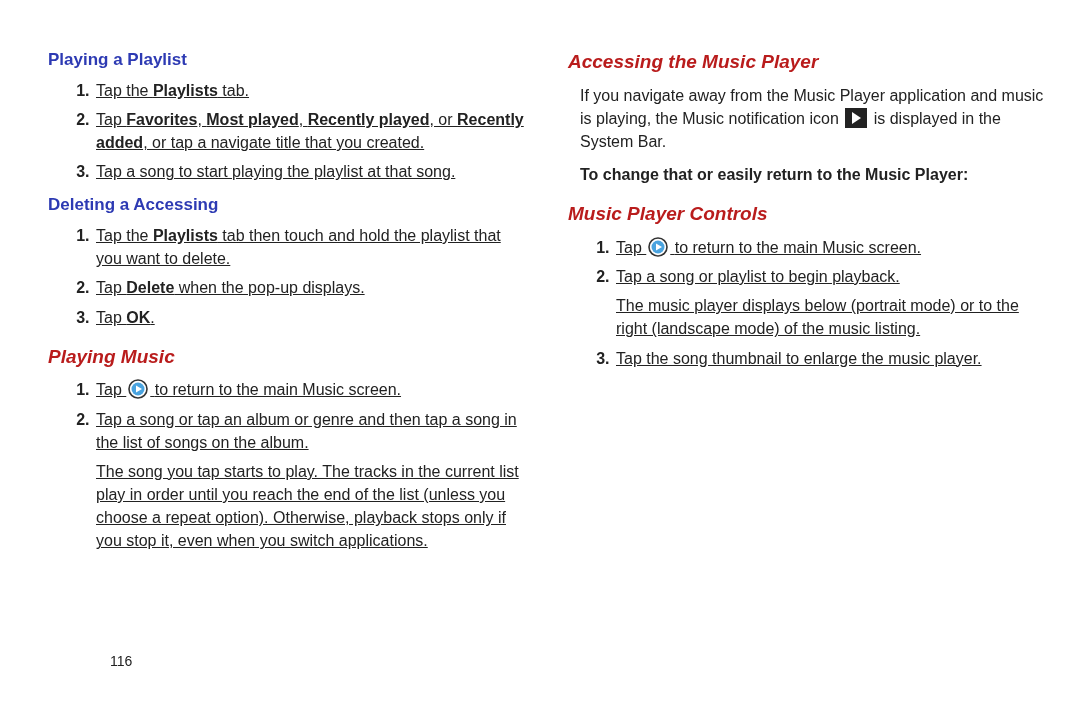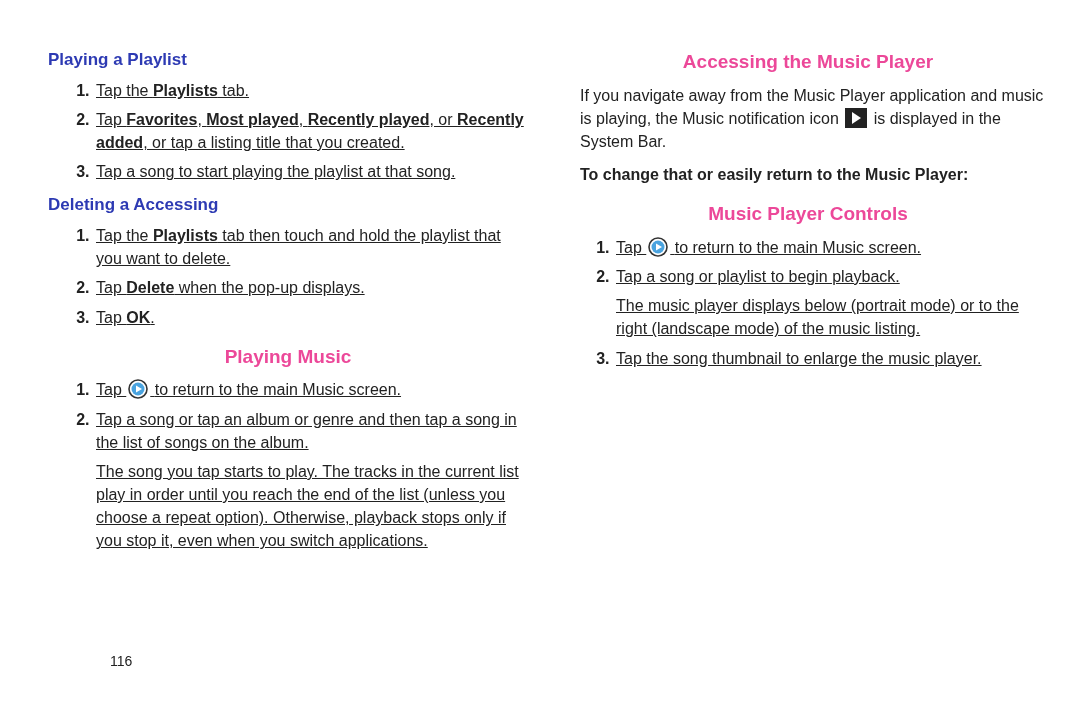--- a/index.html
+++ b/index.html
@@ -19,25 +19,25 @@
     height: 100%;
   }
   .col { flex: 1; }
   .section-title {
     color: #2d3ab3;
     font-weight: 800;
     font-size: 17px;
     margin: 0 0 6px 0;
   }
   .section-title-italic {
-    color: #ec4899;
+    color: #b91c1c;
     font-weight: 800;
+    font-style: italic;
     font-size: 19px;
     margin: 14px 0 8px 0;
-    text-align: center;
   }
   ol { margin: 4px 0 10px 0; padding-left: 46px; }
   ol li { margin: 6px 0; padding-left: 2px; text-decoration: underline; }
   ol li::marker { font-weight: 800; }
   .para { margin: 6px 0 6px 12px; }
   .subhead { font-weight: 800; margin: 10px 0 4px 12px; }
   .pagenum {
     position: absolute; left: 110px; bottom: 49px;
     font-size: 14px; color: #222;
   }
@@ -49,21 +49,21 @@
 
 <div class="page">
 
   <div class="col">
     <div class="section-title">Playing a Playlist</div>
     <ol>
       <li>
         <span>Tap the </span><b>Playlists</b><span> tab.</span>
       </li>
       <li>
-        <span>Tap </span><b>Favorites</b><span>, </span><b>Most played</b><span>, </span><b>Recently played</b><span>, or </span><b>Recently added</b><span>, or tap a listing title that you created.</span>
+        <span>Tap </span><b>Favorites</b><span>, </span><b>Most played</b><span>, </span><b>Recently played</b><span>, or </span><b>Recently added</b><span>, or tap a navigate title that you created.</span>
       </li>
       <li>Tap a song to start playing the playlist at that song.</li>
     </ol>
 
     <div class="section-title">Deleting a Accessing</div>
     <ol>
       <li>
         <span>Tap the </span><b>Playlists</b><span> tab then touch and hold the playlist that you want to delete.</span>
       </li>
       <li>

